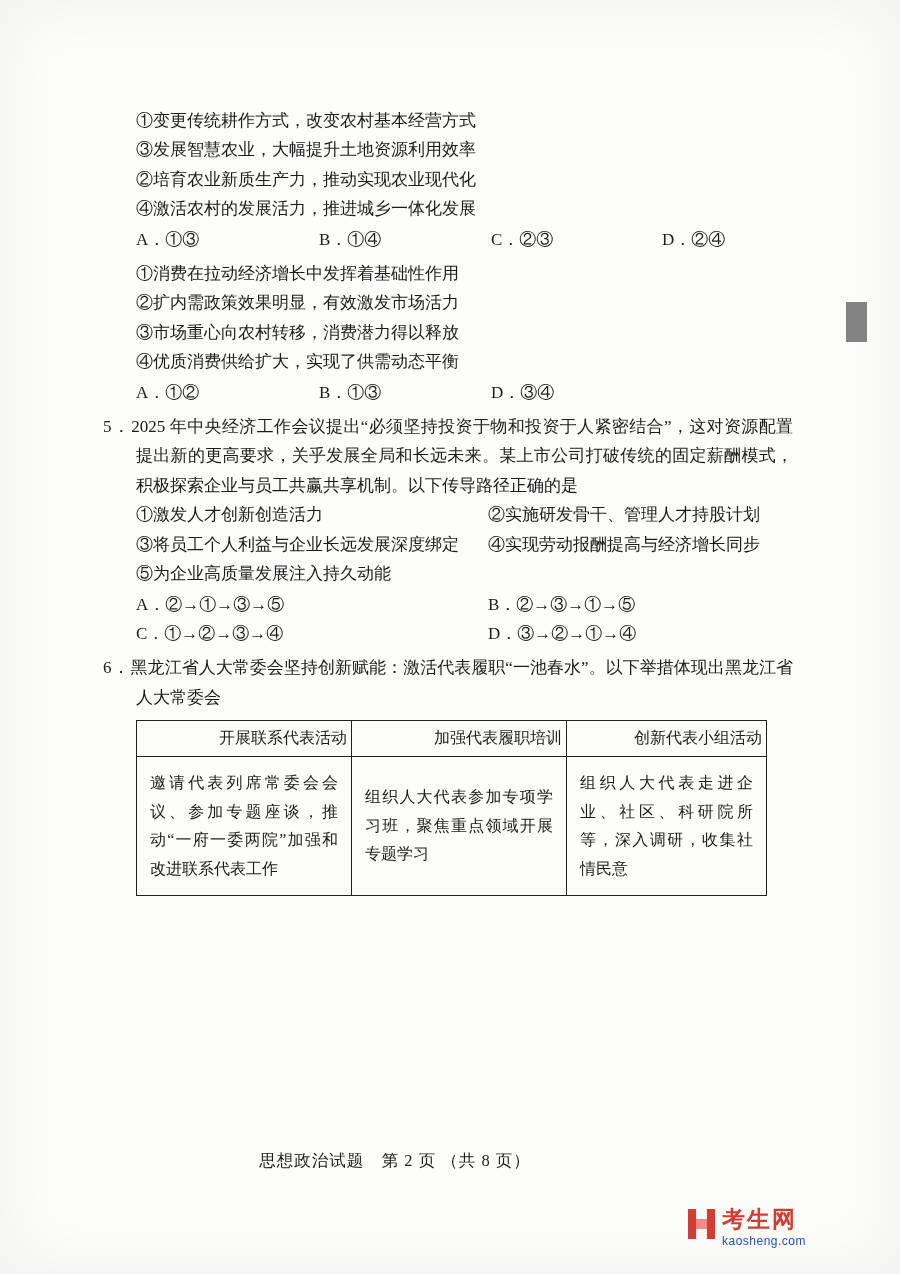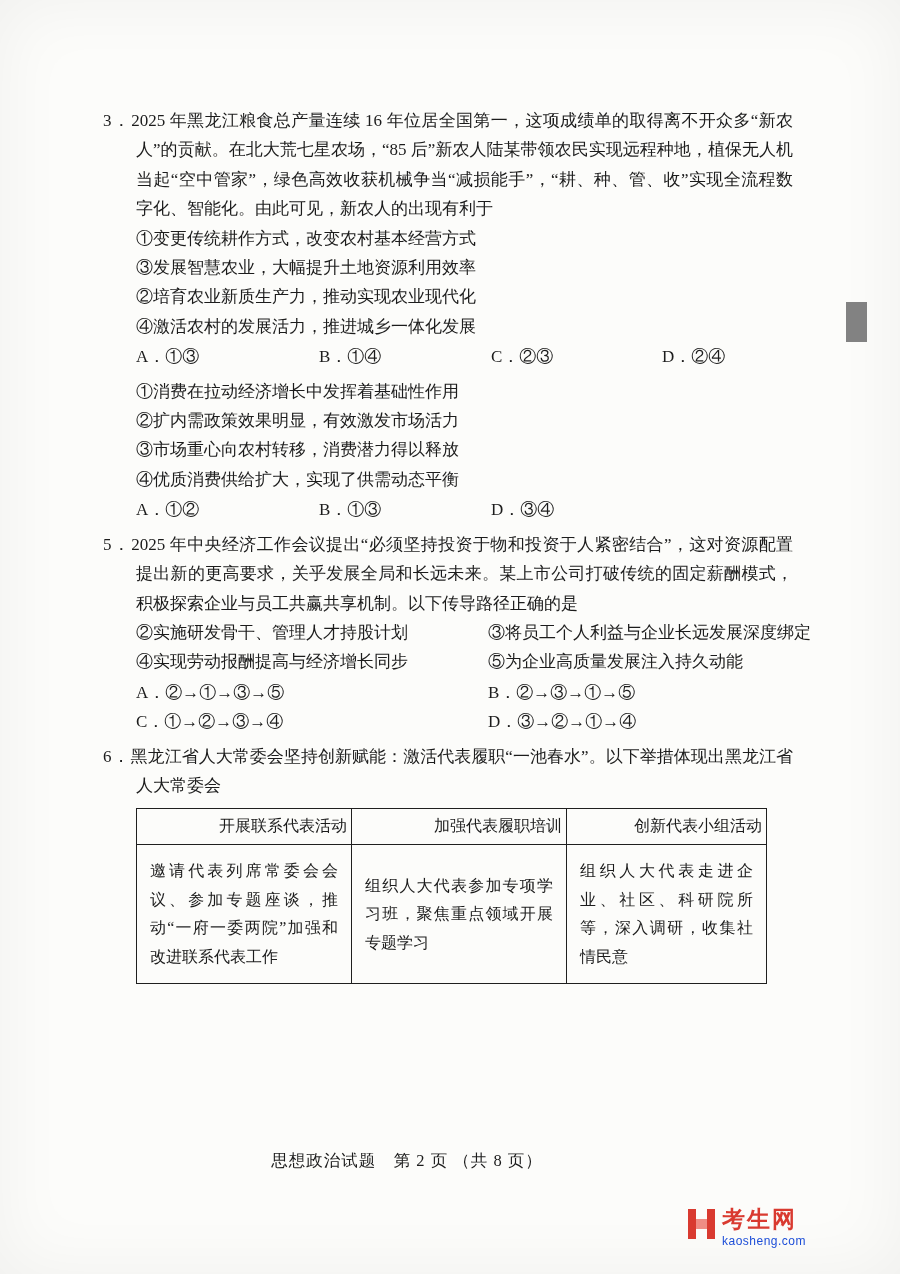--- a/index.html
+++ b/index.html
@@ -70,21 +70,21 @@
     padding: 7px 4px;
   }
   .exam-table td {
     padding: 12px 13px;
     line-height: 1.78;
     vertical-align: middle;
     text-align: justify;
   }
   .page-footer {
     position: absolute;
-    top: 1150px; left: 12px;
+    top: 1150px; left: 0;
     width: 790px;
     text-align: center;
     font-size: 16.5px;
     letter-spacing: 1px;
   }
   .scan-artifact {
     position: absolute;
     left: 846px; top: 302px;
     width: 21px; height: 40px;
     background: #828282;
@@ -130,21 +130,20 @@
     margin-top: 2px;
   }
 </style>
 </head>
 <body>
 
 <div class="page">
   <main class="content">
 
     <section class="question">
-      <p class="stem"><span class="qnum">3．</span><span>2025 年黑龙江粮食总产量连续 16 年位居全国第一，这项成绩单的取得离不开众多“新农人”的贡献。在北大荒七星农场，“85 后”新农人陆某带领农民实现远程种地，植保无人机当起“空中管家”，绿色高效收获机械争当“减损能手”，“耕、种、管、收”实现全流程数字化、智能化。由此可见，新农人的出现有利于</span></p>
       <p class="opt">①变更传统耕作方式，改变农村基本经营方式</p>
       <p class="opt">③发展智慧农业，大幅提升土地资源利用效率</p>
       <p class="opt">②培育农业新质生产力，推动实现农业现代化</p>
       <p class="opt">④激活农村的发展活力，推进城乡一体化发展</p>
       <div class="choices four">
         <span>A．①③</span>
         <span>B．①④</span>
         <span>C．②③</span>
         <span>D．②④</span>
       </div>
@@ -158,20 +157,21 @@
       <div class="choices four">
         <span>A．①②</span>
         <span>B．①③</span>
         <span>D．③④</span>
       </div>
     </section>
 
     <section class="question">
       <p class="stem"><span class="qnum">5．</span><span>2025 年中央经济工作会议提出“必须坚持投资于物和投资于人紧密结合”，这对资源配置提出新的更高要求，关乎发展全局和长远未来。某上市公司打破传统的固定薪酬模式，积极探索企业与员工共赢共享机制。以下传导路径正确的是</span></p>
       <div class="opts two-col">
+        <p class="opt">①激发人才创新创造活力</p>
         <p class="opt">②实施研发骨干、管理人才持股计划</p>
         <p class="opt">③将员工个人利益与企业长远发展深度绑定</p>
         <p class="opt">④实现劳动报酬提高与经济增长同步</p>
         <p class="opt">⑤为企业高质量发展注入持久动能</p>
       </div>
       <div class="choices two">
         <span>A．②→①→③→⑤</span>
         <span>B．②→③→①→⑤</span>
         <span>C．①→②→③→④</span>
         <span>D．③→②→①→④</span>

